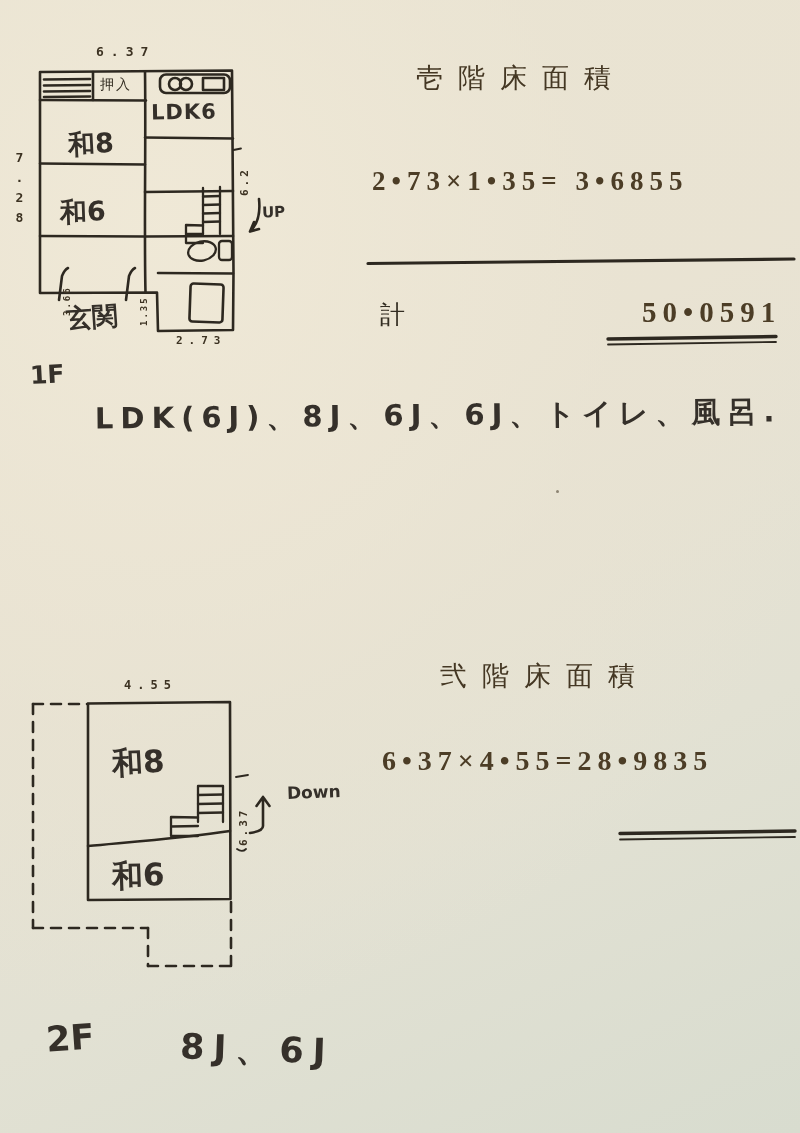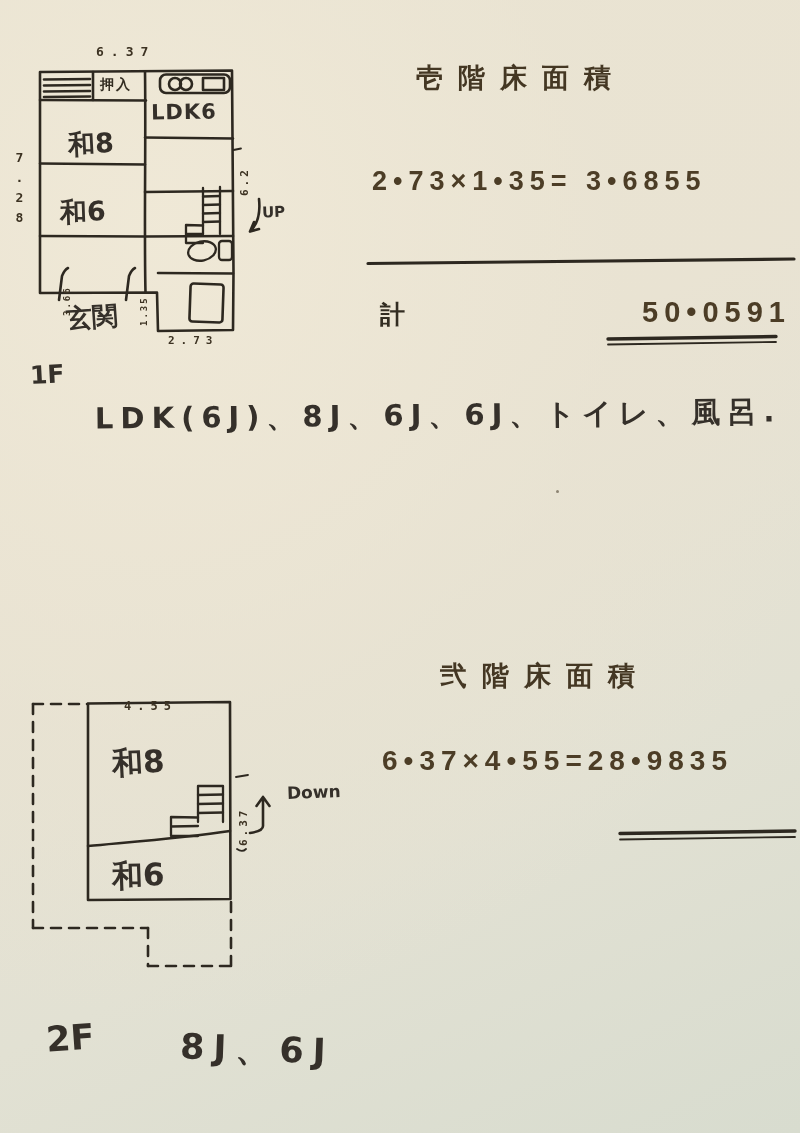--- a/index.html
+++ b/index.html
@@ -10,33 +10,33 @@
     background:
       radial-gradient(130% 100% at 20% 20%, rgba(240,233,215,.9) 0%, rgba(233,227,210,.6) 45%, rgba(0,0,0,0) 70%),
       linear-gradient(155deg,#eae4d2 0%,#e9e3d3 40%,#e2e1d3 70%,#d8dccf 100%);
     font-family:"DejaVu Sans",sans-serif;
     color:#4a3b26;
   }
   .abs{position:absolute;white-space:pre;}
   
   .typed-title{
     font-family:"DejaVu Serif","Liberation Serif",serif;
-    font-size:27px;font-weight:bold;letter-spacing:15px;color:#443723;
+    font-size:27px;font-weight:normal;letter-spacing:15px;color:#443723;
   }
   .typed-num{
-    font-family:Liberation Sans, sans-serif;
+    font-family:Liberation Serif, serif;
     font-size:27px;font-weight:bold;letter-spacing:6px;color:#4c3d26;
   }
   .typed-small{
     font-family:"DejaVu Sans Mono","Liberation Mono",monospace;
     font-weight:bold;color:#3c3222;
   }
   .kanji-label{
     font-family:"DejaVu Serif","Liberation Serif",serif;
-    font-weight:bold;color:#332d22;
+    font-weight:normal;color:#332d22;
   }
   
   .hand{
     font-family:"DejaVu Sans","Liberation Sans",sans-serif;
     font-weight:bold;color:#35302a;
   }
   .vert{writing-mode:vertical-rl;text-orientation:upright;}
   .rot{transform:rotate(-90deg);transform-origin:left top;}
   svg{position:absolute;left:0;top:0;}
   .speck{position:absolute;width:3px;height:3px;border-radius:50%;background:#8d8473;}
@@ -153,38 +153,38 @@
   <div class="abs hand" style="left:68px;top:126px;font-size:27px;transform:rotate(-3deg);">和8</div>
 
   <div class="abs hand" style="left:60px;top:194px;font-size:27px;transform:rotate(-2deg);">和6</div>
 
   <div class="abs hand" style="left:66px;top:300px;font-size:26px;transform:rotate(-4deg);">玄関</div>
 
   <div class="abs typed-small rot" style="left:62px;top:316px;font-size:9px;letter-spacing:2px;">3.66</div>
 
   <div class="abs typed-small rot" style="left:139px;top:326px;font-size:9px;letter-spacing:2px;">1.35</div>
 
-  <div class="abs typed-small" style="left:168px;top:334px;font-size:11px;letter-spacing:6px;">2.73</div>
+  <div class="abs typed-small" style="left:176px;top:334px;font-size:11px;letter-spacing:6px;">2.73</div>
 
   <div class="abs hand" style="left:262px;top:203px;font-size:15px;transform:rotate(-2deg);">UP</div>
 
   <div class="abs typed-title" style="left:416px;top:60px;">壱階床面積</div>
 
   <div class="abs typed-num" style="left:372px;top:166px;">2•73×1•35= 3•6855</div>
 
 
   <div class="abs kanji-label" style="left:380px;top:298px;font-size:25px;">計</div>
 
   <div class="abs typed-num" style="left:610px;top:296px;font-size:29px;margin-left:32px;">50•0591</div>
 
   <div class="abs hand" style="left:30px;top:360px;font-size:25px;transform:rotate(-3deg);">1F</div>
 
   <div class="abs hand" style="left:95px;top:396px;font-size:29px;letter-spacing:7px;transform:rotate(-0.6deg);">LDK(6J)、8J、6J、6J、トイレ、風呂.</div>
 
-  <div class="abs typed-small" style="left:124px;top:678px;font-size:12px;letter-spacing:6px;margin-top:21px;">4.55</div>
+  <div class="abs typed-small" style="left:124px;top:678px;font-size:12px;letter-spacing:6px;">4.55</div>
 
   <div class="abs hand" style="left:112px;top:742px;font-size:31px;transform:rotate(-3deg);">和8</div>
 
   <div class="abs hand" style="left:112px;top:855px;font-size:31px;transform:rotate(-2deg);">和6</div>
 
   <div class="abs typed-small rot" style="left:237px;top:846px;font-size:11px;letter-spacing:3px;">6.37</div>
 
   <div class="abs hand" style="left:287px;top:782px;font-size:17px;transform:rotate(-2deg);">Down</div>
 
   <div class="abs typed-title" style="left:440px;top:658px;">弐階床面積</div>

